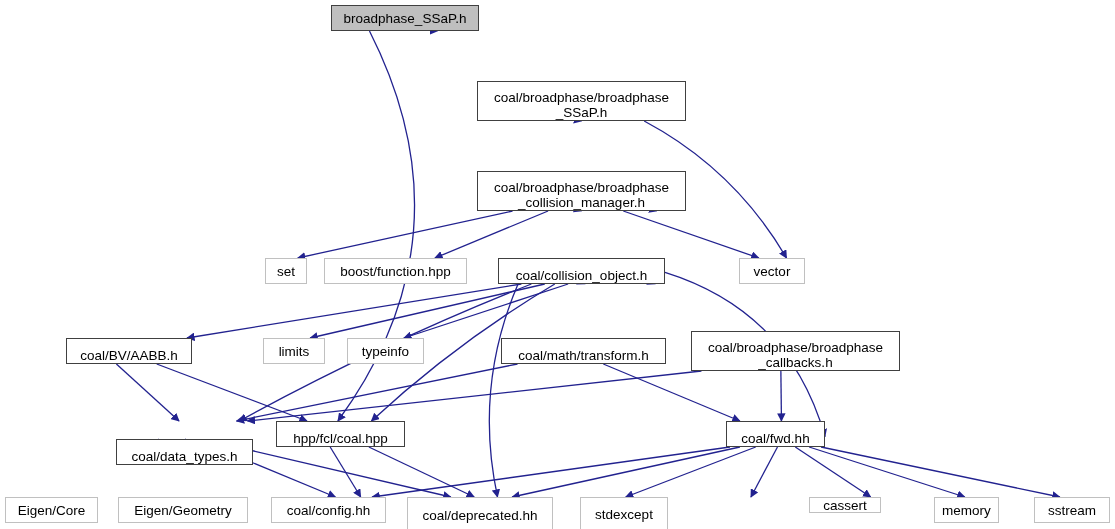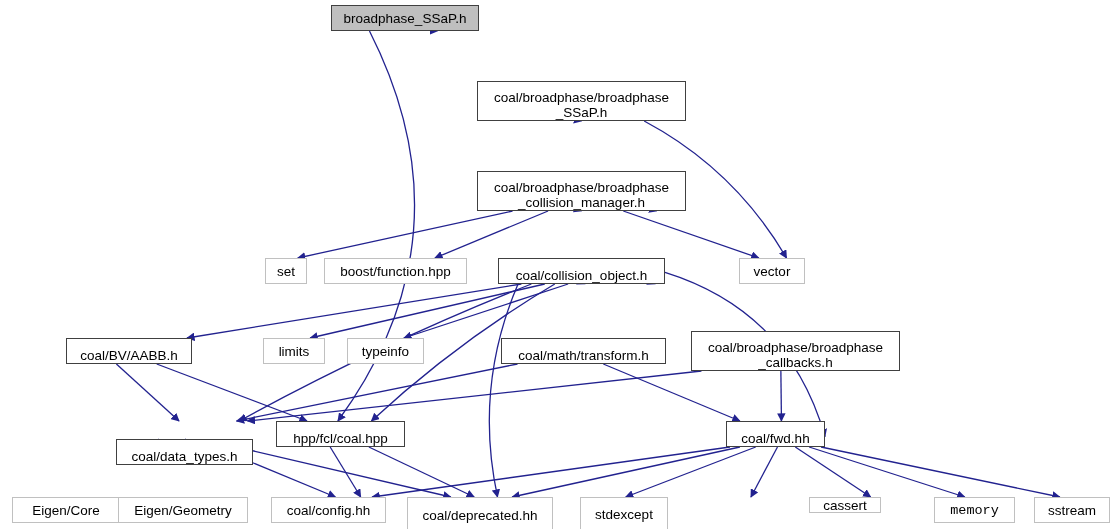--- a/index.html
+++ b/index.html
@@ -93,23 +93,23 @@
       <div class="node" style="left: 739px; top: 258px; width: 66px; height: 26px;"><span>vector</span></div>
       <div class="node strong" style="left: 66px; top: 338px; width: 126px; height: 26px;"><span>coal/BV/AABB.h</span></div>
       <div class="node" style="left: 263px; top: 338px; width: 62px; height: 26px;"><span>limits</span></div>
       <div class="node" style="left: 347px; top: 338px; width: 77px; height: 26px;"><span>typeinfo</span></div>
       <div class="node strong" style="left: 501px; top: 338px; width: 165px; height: 26px;"><span>coal/math/transform.h</span></div>
       <div class="node strong" style="left: 691px; top: 331px; width: 209px; height: 40px;"><span>coal/broadphase/broadphase
 _callbacks.h</span></div>
       <div class="node strong" style="left: 116px; top: 421px; width: 137px; height: 26px; margin-top: 18px;"><span>coal/data_types.h</span></div>
       <div class="node strong" style="left: 276px; top: 421px; width: 129px; height: 26px;"><span>hpp/fcl/coal.hpp</span></div>
       <div class="node strong" style="left: 726px; top: 421px; width: 99px; height: 26px;"><span>coal/fwd.hh</span></div>
-      <div class="node" style="left: 12px; top: 497px; width: 108px; height: 26px;"><span>Eigen/Core</span></div>
+      <div class="node" style="left: 5px; top: 497px; width: 93px; height: 26px;"><span>Eigen/Core</span></div>
       <div class="node" style="left: 118px; top: 497px; width: 130px; height: 26px;"><span>Eigen/Geometry</span></div>
       <div class="node" style="left: 271px; top: 497px; width: 115px; height: 26px;"><span>coal/config.hh</span></div>
       <div class="node" style="left: 407px; top: 497px; width: 146px; height: 36px;"><span>coal/deprecated.hh</span></div>
       <div class="node" style="left: 580px; top: 497px; width: 88px; height: 34px;"><span>stdexcept</span></div>
       <div class="node" style="left: 690px; top: 497px; width: 127px; height: 26px; margin-top: 40px;"><span>coal/warning.hh</span></div>
       <div class="node" style="left: 809px; top: 497px; width: 72px; height: 16px;"><span>cassert</span></div>
-      <div class="node" style="left: 934px; top: 497px; width: 81px; height: 26px; font-family: Liberation Mono, monospace;"><span>memory</span></div>
+      <div class="node" style="left: 934px; top: 497px; width: 65px; height: 26px;"><span>memory</span></div>
       <div class="node" style="left: 1034px; top: 497px; width: 76px; height: 26px;"><span>sstream</span></div>
     </div>
 </div>
 
 </body></html>

